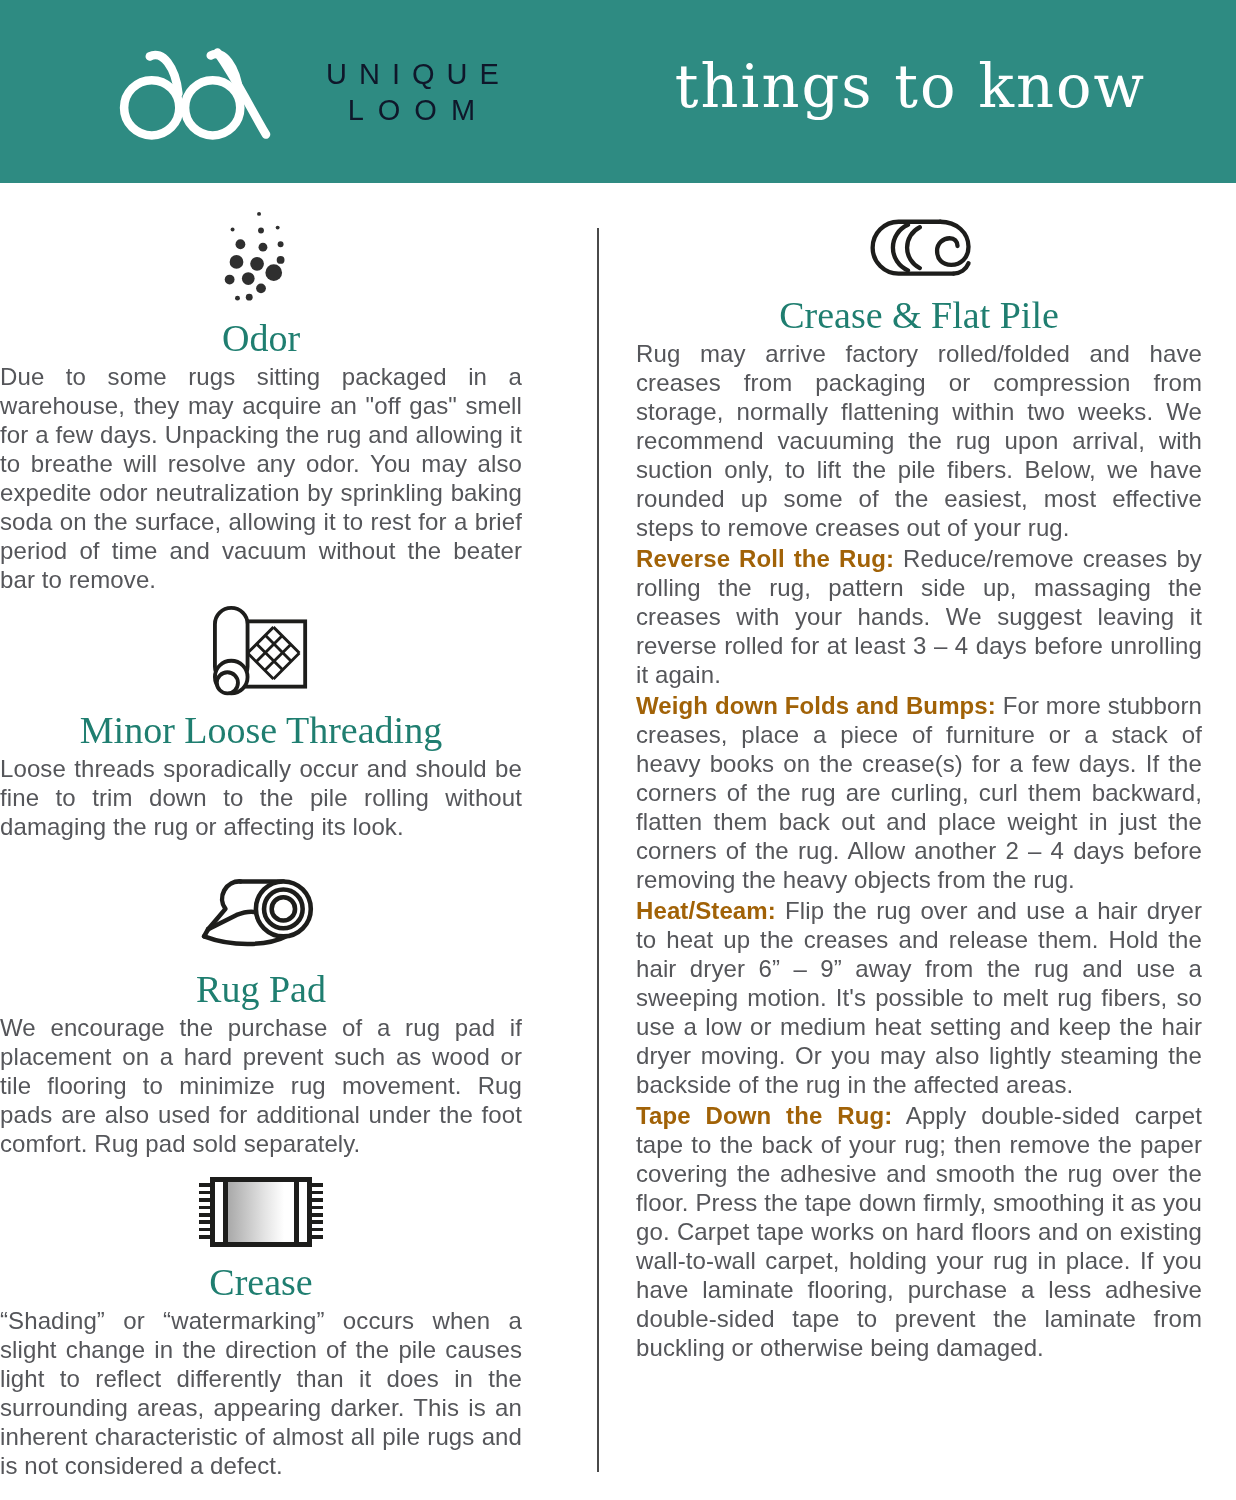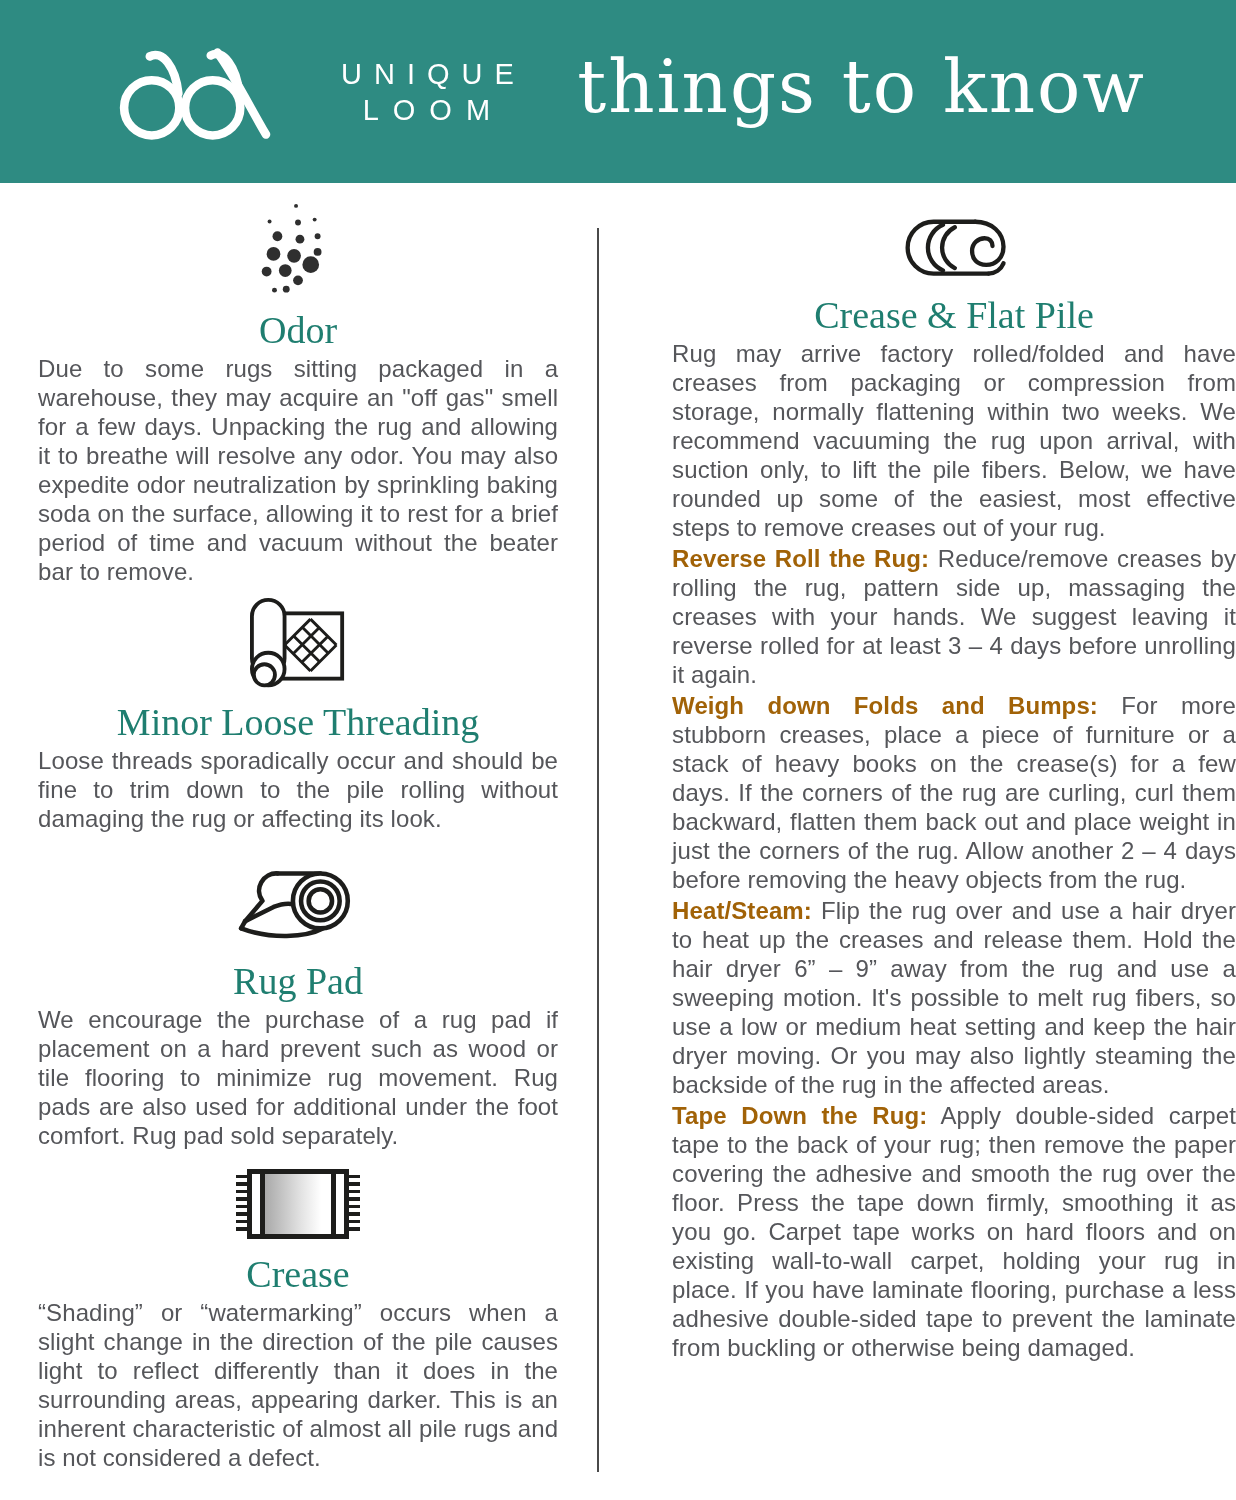--- a/index.html
+++ b/index.html
@@ -7,34 +7,34 @@
     width:1236px;height:1500px;margin:0 auto;background:#ffffff;
     font-family:"Liberation Sans",sans-serif;overflow:hidden;position:relative;
   }
   
   .header{
     height:183px;background:#2e8b82;display:flex;align-items:center;
     padding:0 90px 0 106px;box-sizing:border-box;
   }
   .logo-svg{width:200px;height:100px;flex:0 0 auto;margin-top:4px;}
   .brand{
-    color:#ffffff;margin-left:35px;font-size:29px;letter-spacing:12px;
+    color:#0f172a;margin-left:20px;font-size:29px;letter-spacing:12px;
     line-height:36px;font-weight:400;text-align:center;
   }
   .brand .line2{letter-spacing:14px;}
   .banner-title{
     margin-left:auto;color:#ffffff;font-family:"DejaVu Serif",serif;
-    font-size:72px;letter-spacing:2px;font-weight:400;line-height:1;
+    font-size:59px;letter-spacing:2px;font-weight:400;line-height:1;
     padding-bottom:10px;white-space:nowrap;
   }
   
   .main{position:relative;height:1317px;overflow:hidden;}
   .divider{position:absolute;left:597px;top:45px;width:2px;height:1244px;background:#4a4a4a;}
   .cols{display:flex;}
-  .col-left{width:522px;margin-left:38px;padding-top:12px;}
+  .col-left{width:522px;padding-top:20px;}
   .col-right{width:566px;margin-left:114px;padding-top:32px;}
   .section{text-align:center;}
   .icon-wrap{display:flex;justify-content:center;align-items:flex-end;}
   h2{
     font-family:"Liberation Serif",serif;font-weight:400;color:#1f7e70;
     font-size:38px;line-height:44px;margin:0;
   }
   p.body{
     text-align:justify;color:#55565a;font-size:24px;line-height:29px;
     margin:2px 0 0 0;letter-spacing:0.1px;

